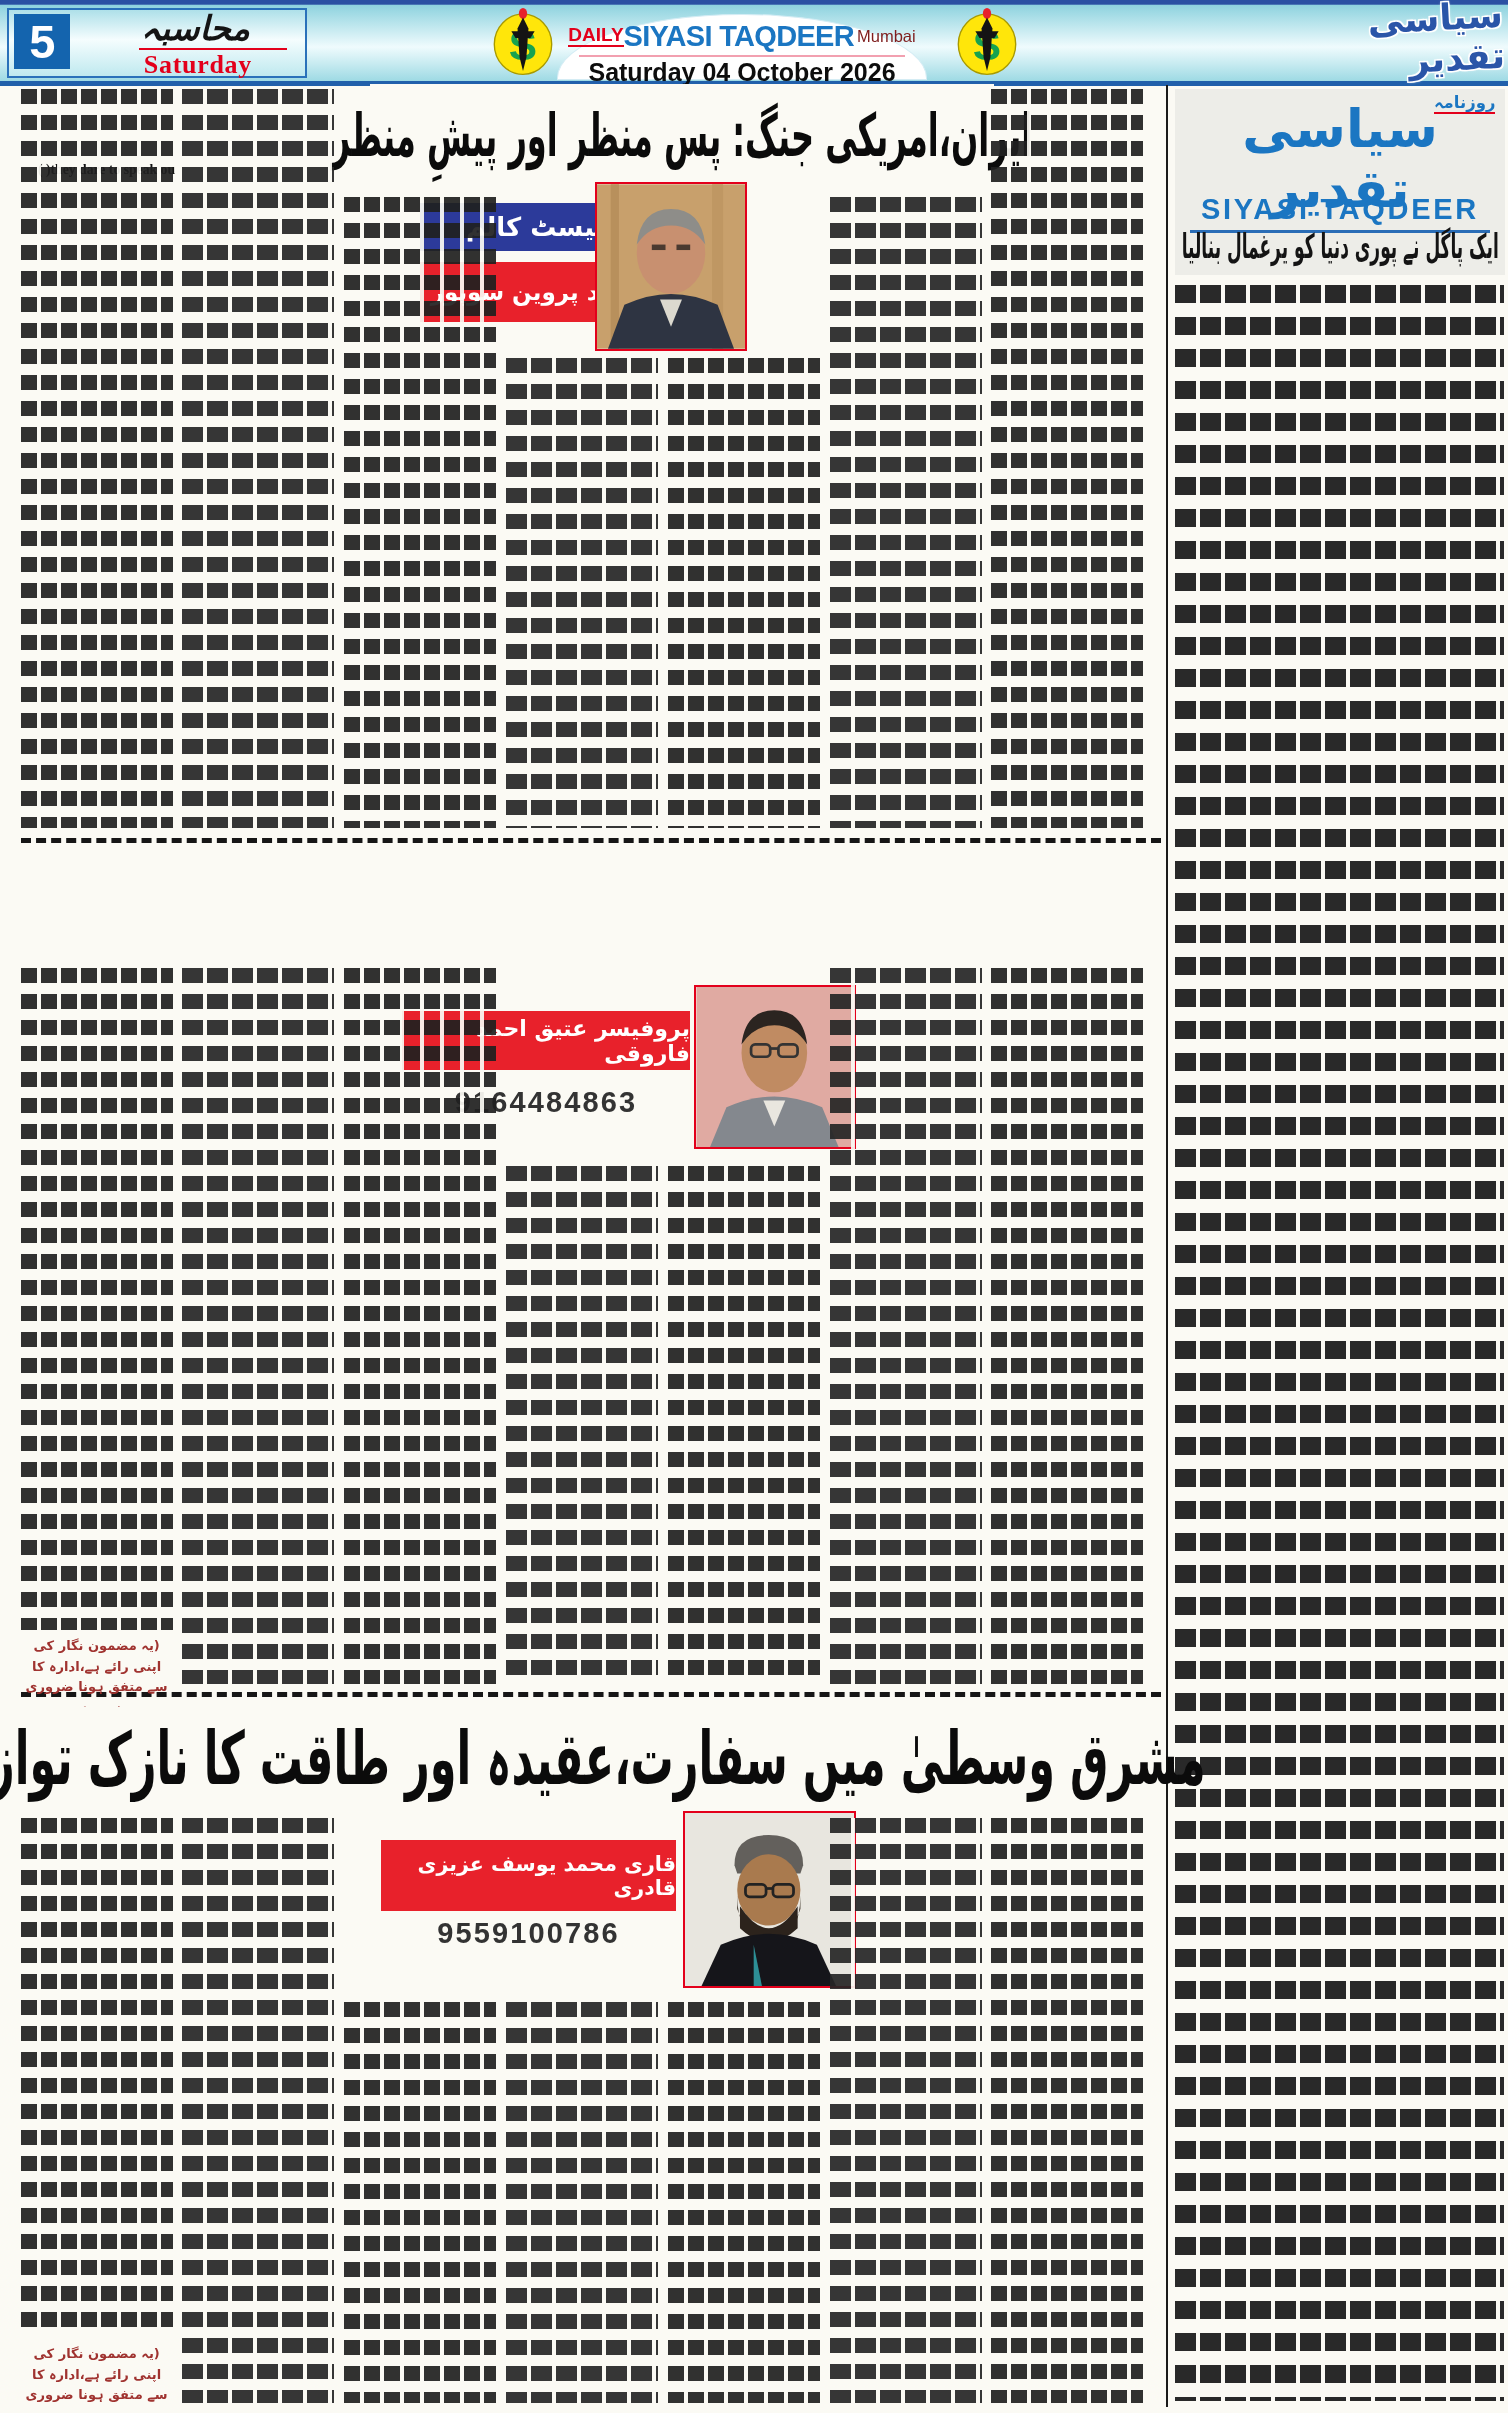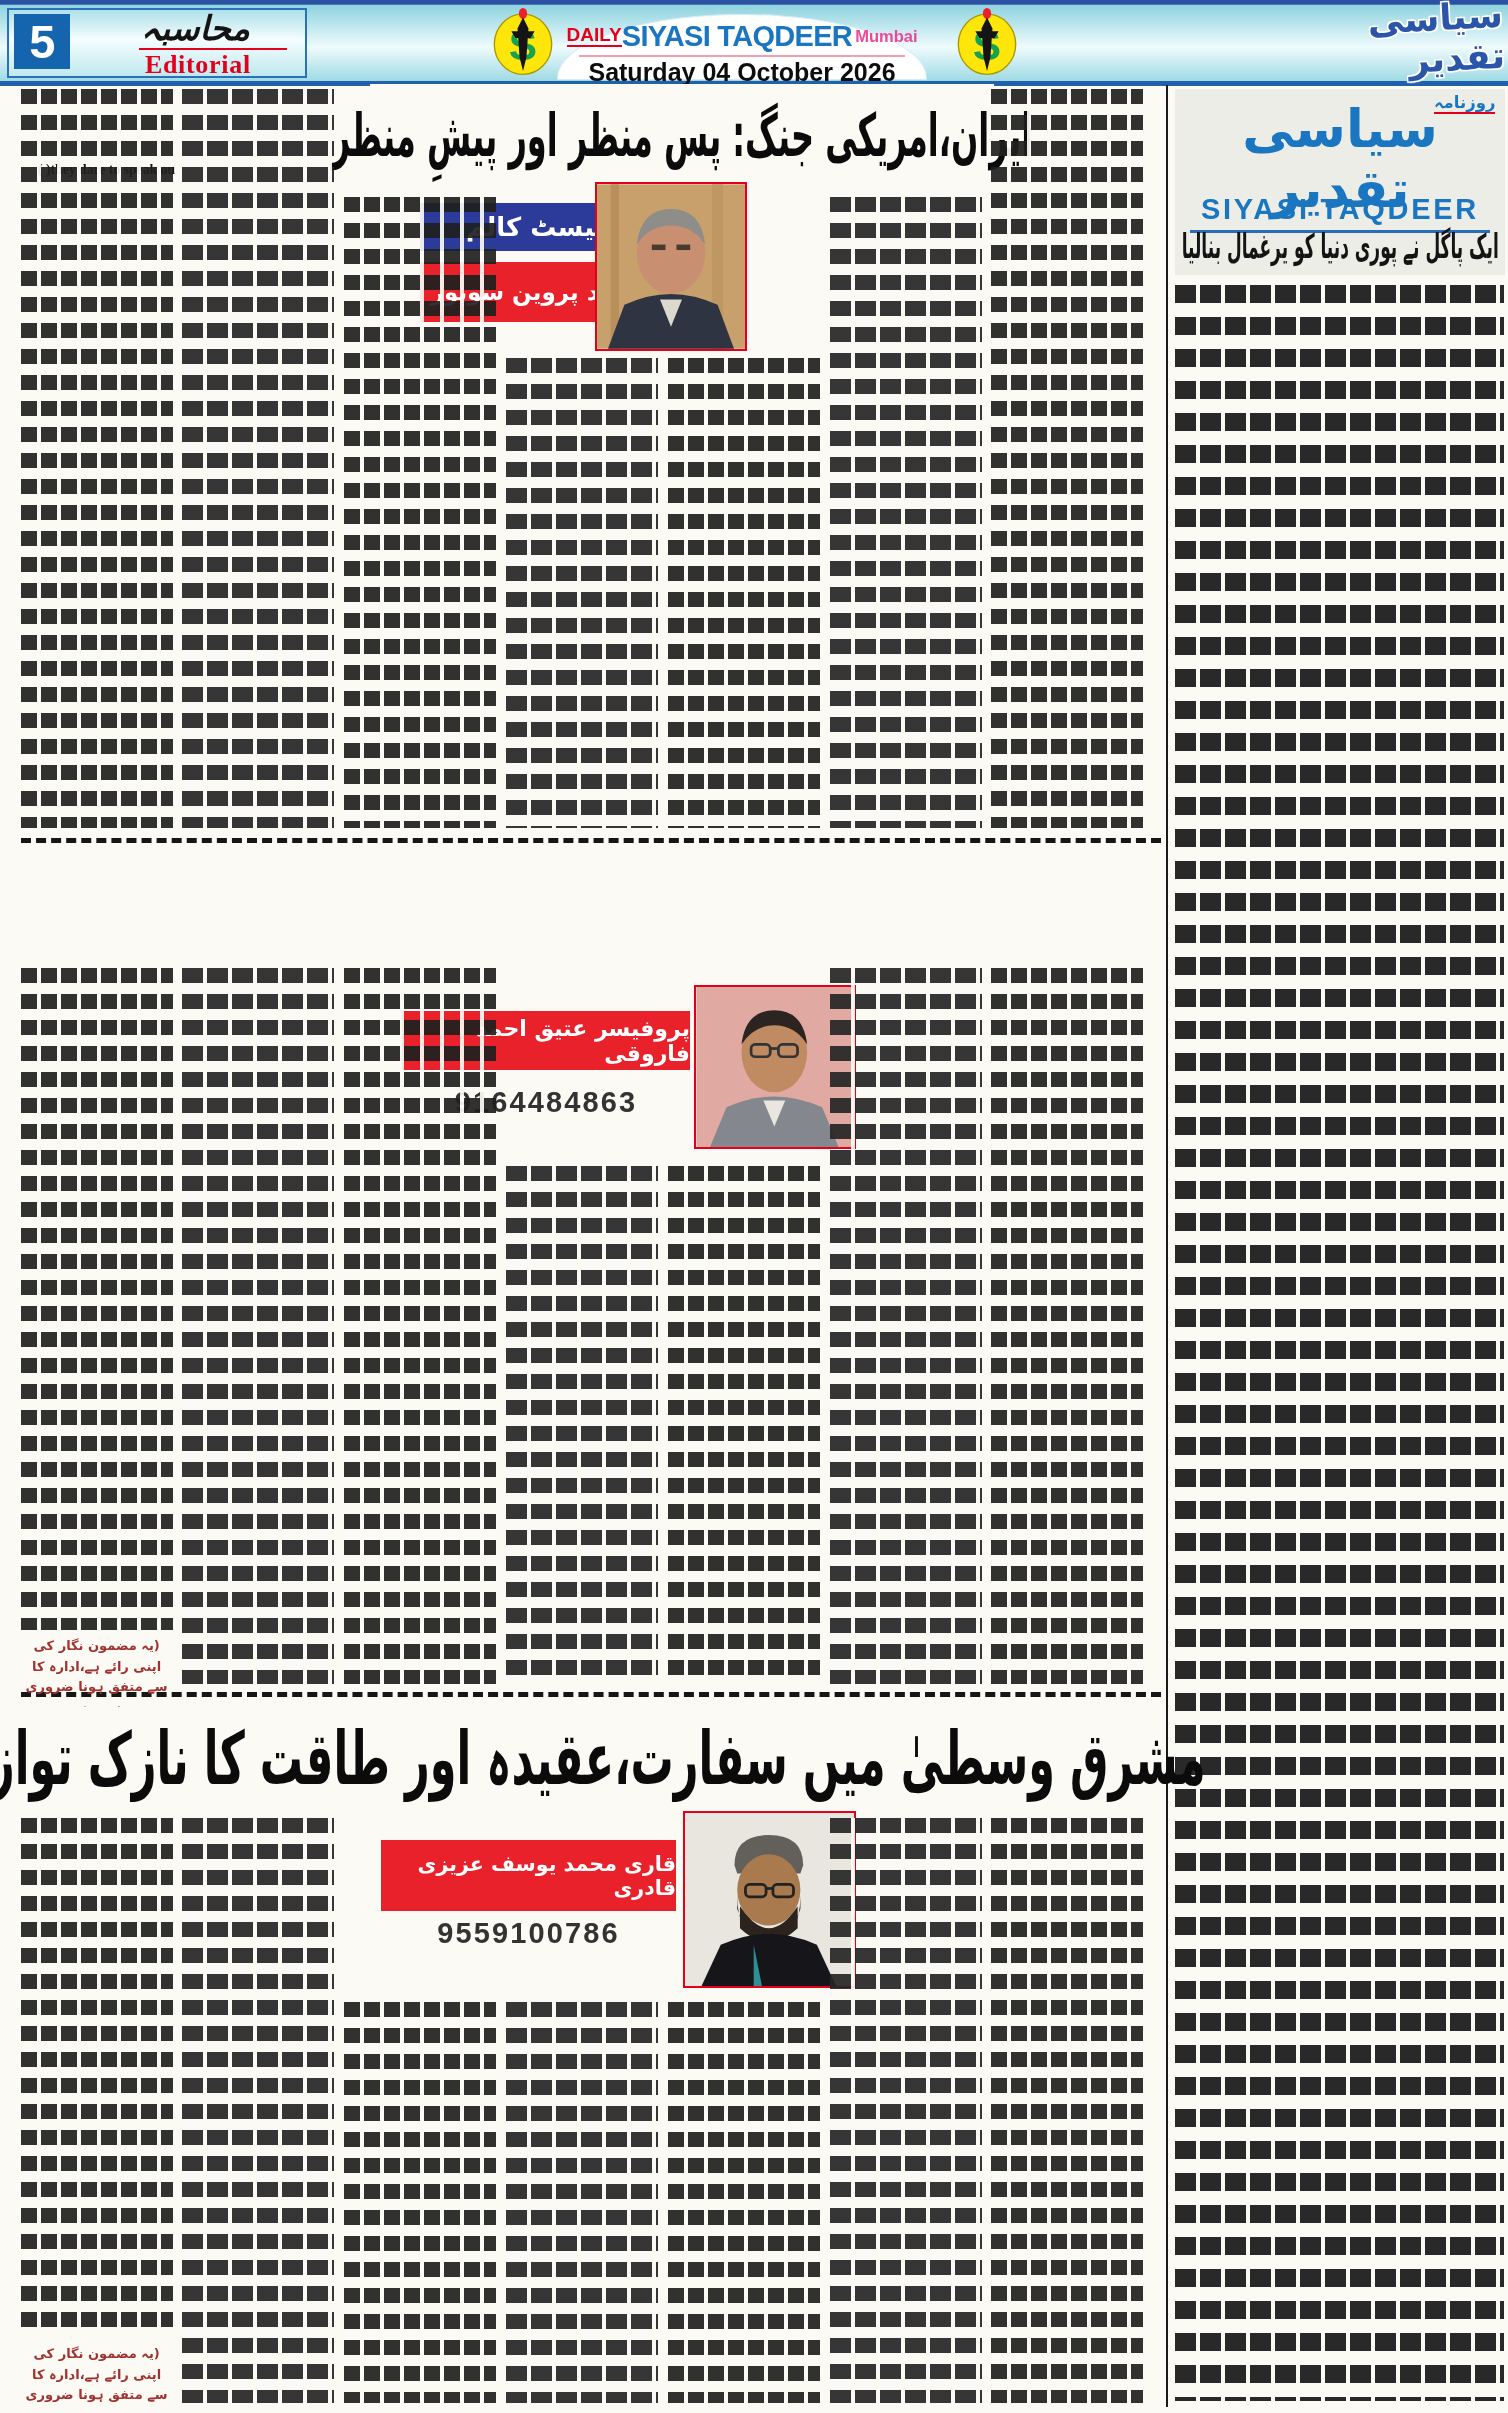--- a/index.html
+++ b/index.html
@@ -18,21 +18,21 @@
     font-size:47px;font-weight:bold;font-family:"Liberation Sans",sans-serif;}
   .muhasba{right:20.6px;top:-4.1px;width:178px;height:44px;font-size:34px;font-weight:bold;font-style:italic;}
   .ed-rule{right:18px;top:38px;width:148px;height:2.1px;background:#e3001b;}
   .ed-word{right:18px;top:40px;width:178px;font-family:"Liberation Serif",serif;
     font-weight:bold;font-size:26px;color:#e3001b;text-align:center;letter-spacing:0.7px;}
   .dome{left:557px;top:13.7px;width:368px;height:64px;background:#fff;
     border-radius:184px 184px 0 0/ 64px 64px 0 0;border:1.4px solid #d4ecf4;text-align:center;}
   .mast-line{left:0;top:5.5px;width:368px;white-space:nowrap;font-family:"Liberation Sans",sans-serif;}
   .mast-daily{color:#e3001b;font-weight:bold;font-size:19px;border-bottom:2.7px solid #e3001b;vertical-align:5.5px;}
   .mast-title{color:#1b76c2;font-weight:bold;font-size:29px;letter-spacing:-0.7px;}
-  .mast-city{color:#ec4899;font-weight:bold;font-size:16.5px;vertical-align:4.1px;}
+  .mast-city{color:#7f1d1d;font-weight:normal;font-size:16.5px;vertical-align:4.1px;}
   .mast-rule{left:20.6px;top:40px;width:326px;height:2.1px;background:#f2a0b0;}
   .mast-date{left:0;top:43px;width:368px;text-align:center;font-family:"Liberation Sans",sans-serif;
     font-weight:bold;font-size:25px;color:#0d0d0d;}
   .hdr-logo{top:8.2px;width:62px;height:67px;}
   #hdr-urdu{left:1301px;top:4.1px;width:203px;height:71px;font-size:36px;font-weight:bold;color:#2a55a8;
     transform:rotate(-3deg);
     text-shadow:0 0 2.1px #fff,0 0 3.4px #fff,1.4px 1.4px 0 #fff,-1.4px -1.4px 0 #fff,1.4px -1.4px 0 #fff,-1.4px 1.4px 0 #fff;}
   
   #vrule{left:1166px;top:85px;width:2.1px;height:2322px;background:#1a1a1a;}
   .divider{height:0;border-top:5.5px dashed #161616;}
@@ -74,21 +74,21 @@
 <body>
 
 <div id="page">
 
   <div id="header-band" class="abs">
 
     <div id="ed-box" class="abs">
       <div id="page-num" class="abs c">5</div>
       <div class="abs muhasba rtl c">محاسبہ</div>
       <div class="abs ed-rule"></div>
-      <div class="abs ed-word">Editorial</div>
+      <div class="abs ed-word">Saturday</div>
     </div>
 
     <div class="abs hdr-logo" style="left:492px;">
       <svg width="62" height="67" viewBox="0 0 90 98">
         <ellipse cx="45" cy="53" rx="42" ry="44" fill="#ffe60a" stroke="#a89a00" stroke-width="2"></ellipse>
         <ellipse cx="45" cy="8" rx="6" ry="8" fill="#e8212b"></ellipse>
         <text x="45" y="76" text-anchor="middle" font-size="62" font-weight="bold" fill="#17a24f" font-family="Liberation Sans,sans-serif">S</text>
         <polygon points="45,14 53,30 50,72 45,92 40,72 37,30" fill="#141414"></polygon>
         <polygon points="28,34 62,34 56,44 34,44" fill="#141414"></polygon>
       </svg>

